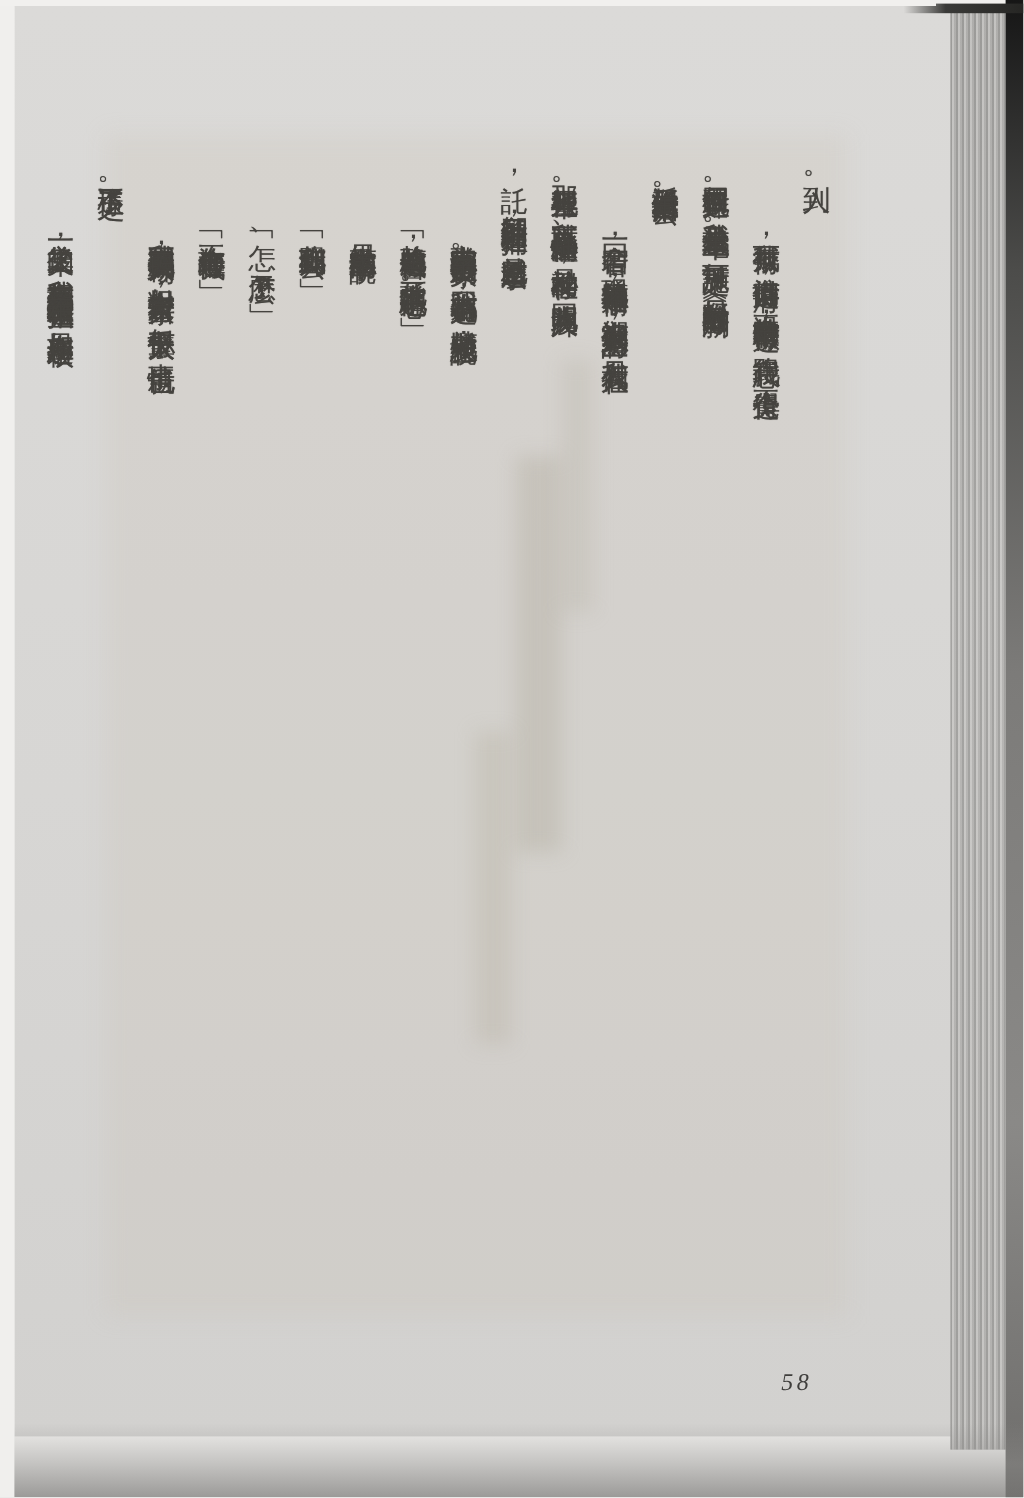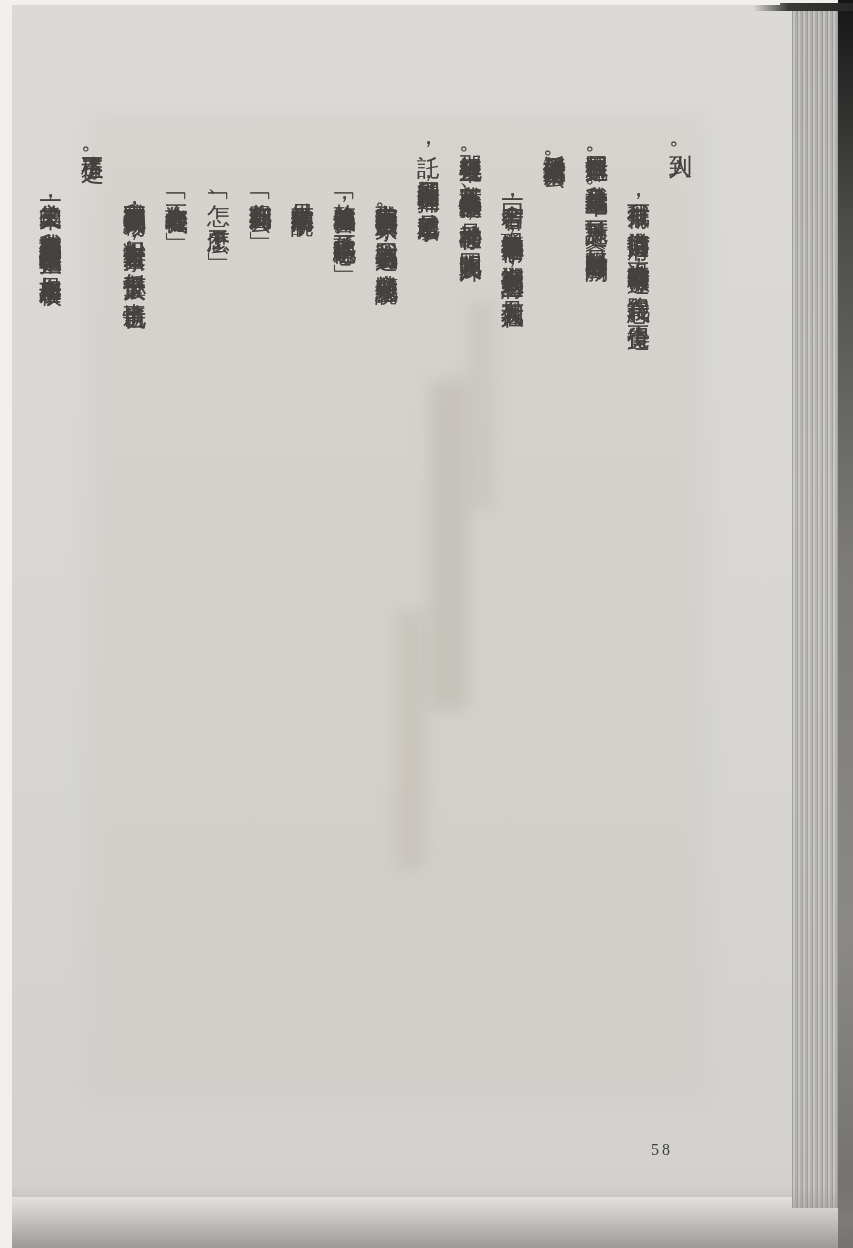--- a/index.html
+++ b/index.html
@@ -95,23 +95,24 @@
     letter-spacing: 1px;
     color: #45433f;
     text-shadow: 0 0 0.6px rgba(69,67,63,0.55);
   }
   .col { line-height: 42px; }
   .col.ind { padding-top: 48px; }
 
   .page-number {
     position: absolute;
     left: 651px; top: 1141px;
-    font-size: 16px;
+    font-size: 20px;
     letter-spacing: 3px;
     color: #3f3e3c;
+    font-style: italic;
   }
 </style>
 </head>
 <body>
 
 <div class="scan">
 
   <div class="paper"></div>
   <div class="tint"></div>
   <div class="ghost g1"></div>

